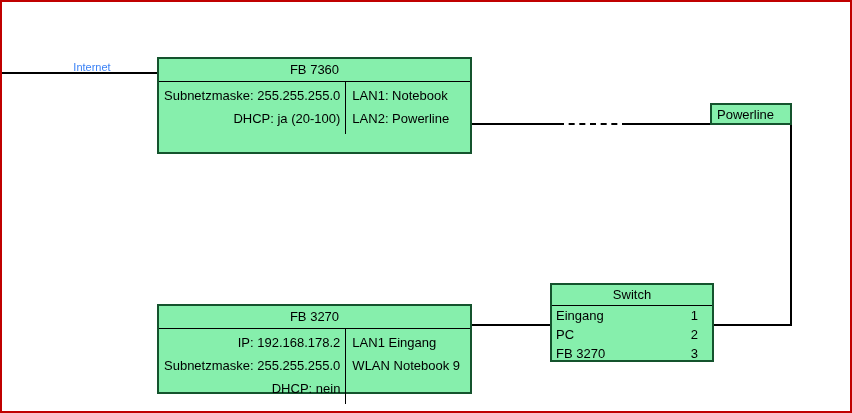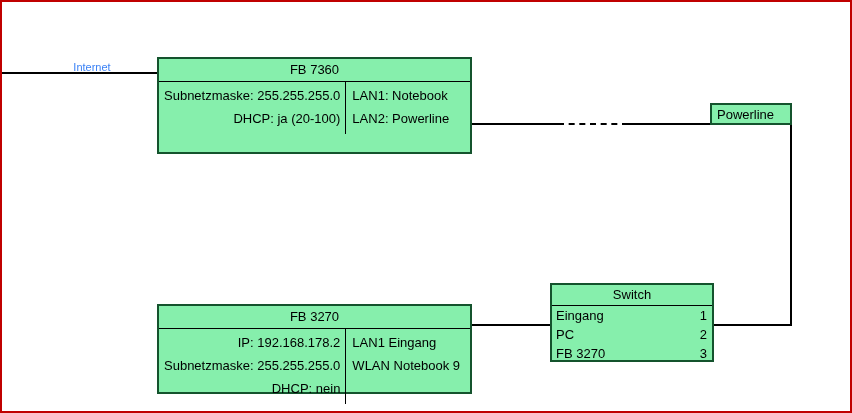--- a/index.html
+++ b/index.html
@@ -72,21 +72,21 @@
   #switch .box-title { line-height: 20px; height: 21px; }
   .switch-rows { padding: 0; }
   .switch-row {
     display: flex;
     justify-content: space-between;
     align-items: center;
     font-size: 13px;
     color: #000000;
     line-height: 19px;
     height: 19px;
-    padding: 0 5px 0 4px;
+    padding: 0 14px 0 4px;
     white-space: nowrap;
   }
   
   #powerline {
     left: 708px;
     top: 101px;
     width: 82px;
     height: 22px;
   }
   #powerline .pl-label {

